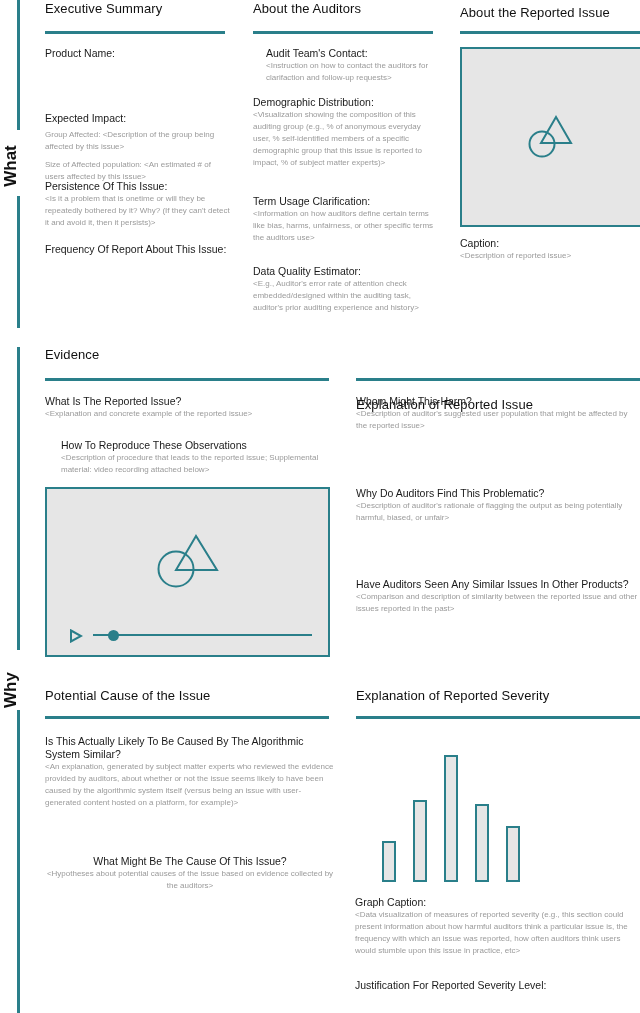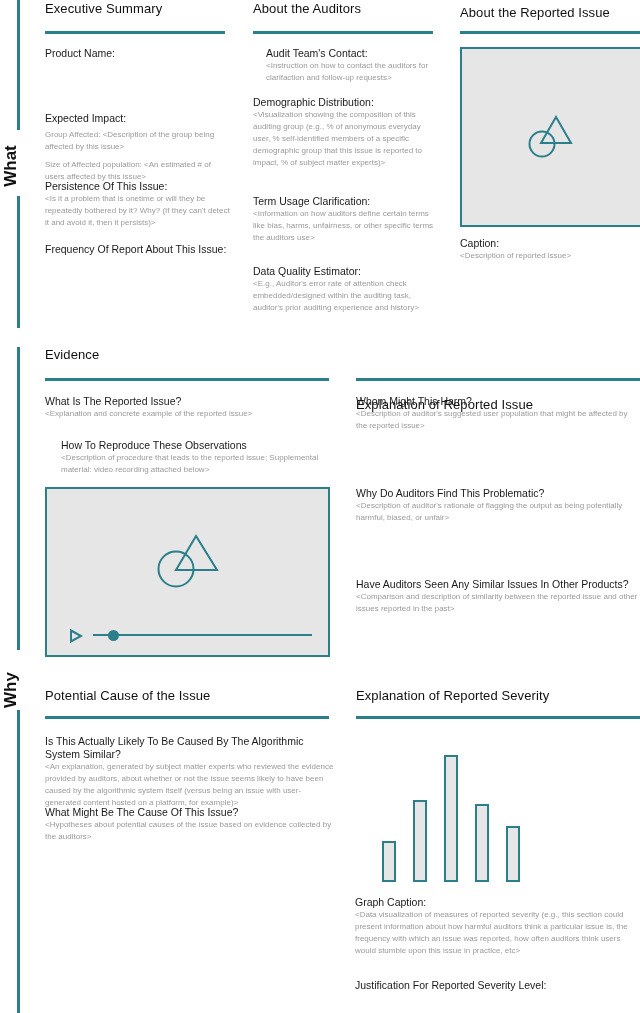--- a/index.html
+++ b/index.html
@@ -112,21 +112,21 @@
   <div class="lbl">Have Auditors Seen Any Similar Issues In Other Products?</div>
   <div class="val">&lt;Comparison and description of similarity between the reported issue and other issues reported in the past&gt;</div>
 </div>
 
 <div class="sec-title" style="left:45px; top:688px;">Potential Cause of the Issue</div>
 <div class="sec-rule" style="left:45px; top:716px; width:284px;"></div>
 <div class="field" style="left:45px; top:735px; width:290px;">
   <div class="lbl">Is This Actually Likely To Be Caused By The Algorithmic System Similar?</div>
   <div class="val">&lt;An explanation, generated by subject matter experts who reviewed the evidence provided by auditors, about whether or not the issue seems likely to have been caused by the algorithmic system itself (versus being an issue with user-generated content hosted on a platform, for example)&gt;</div>
 </div>
-<div class="field" style="left:45px; top:806px; width:290px;">
+<div class="field" style="left:45px; top:855px; width:290px;text-align:center;">
   <div class="lbl">What Might Be The Cause Of This Issue?</div>
   <div class="val">&lt;Hypotheses about potential causes of the issue based on evidence collected by the auditors&gt;</div>
 </div>
 
 <div class="sec-title" style="left:356px; top:688px;">Explanation of Reported Severity</div>
 <div class="sec-rule" style="left:356px; top:716px; width:284px;"></div>
 <div id="severity-chart" style="position:absolute; left:370px; top:750px; width:160px; height:132px;">
     <div style="position: absolute; left: 12px; bottom: 0px; width: 14px; height: 41px; background: rgb(230, 230, 230); border: 2px solid rgb(42, 127, 138);"></div>
     <div style="position: absolute; left: 43px; bottom: 0px; width: 14px; height: 82px; background: rgb(230, 230, 230); border: 2px solid rgb(42, 127, 138);"></div>
     <div style="position: absolute; left: 74px; bottom: 0px; width: 14px; height: 127px; background: rgb(230, 230, 230); border: 2px solid rgb(42, 127, 138);"></div>

